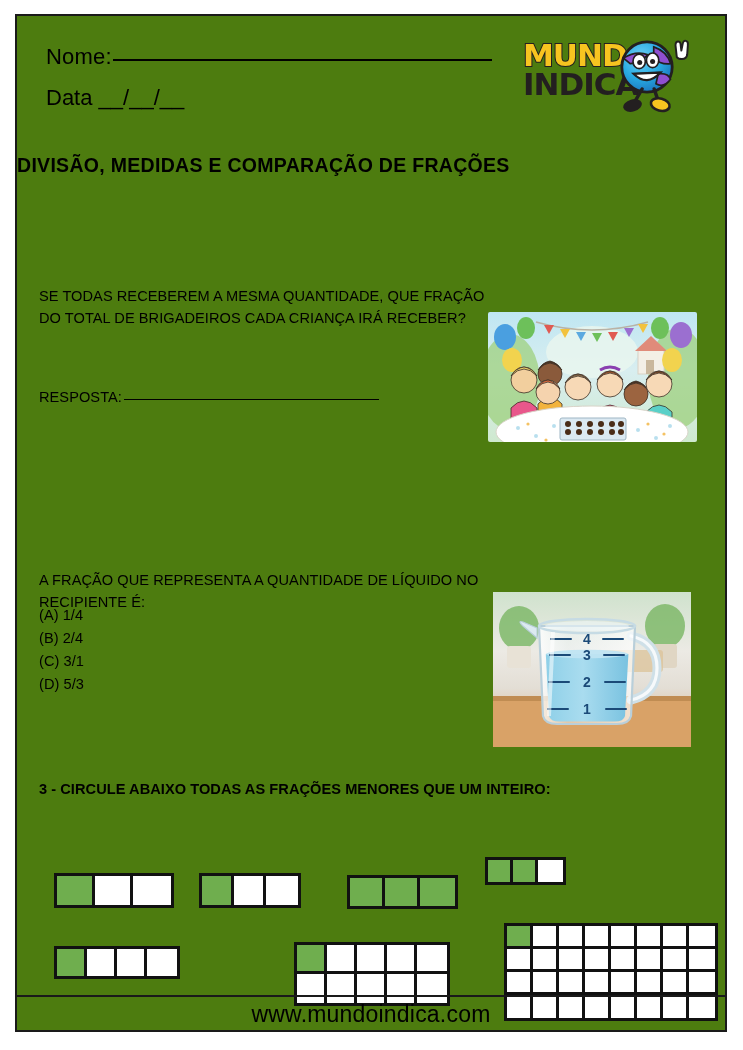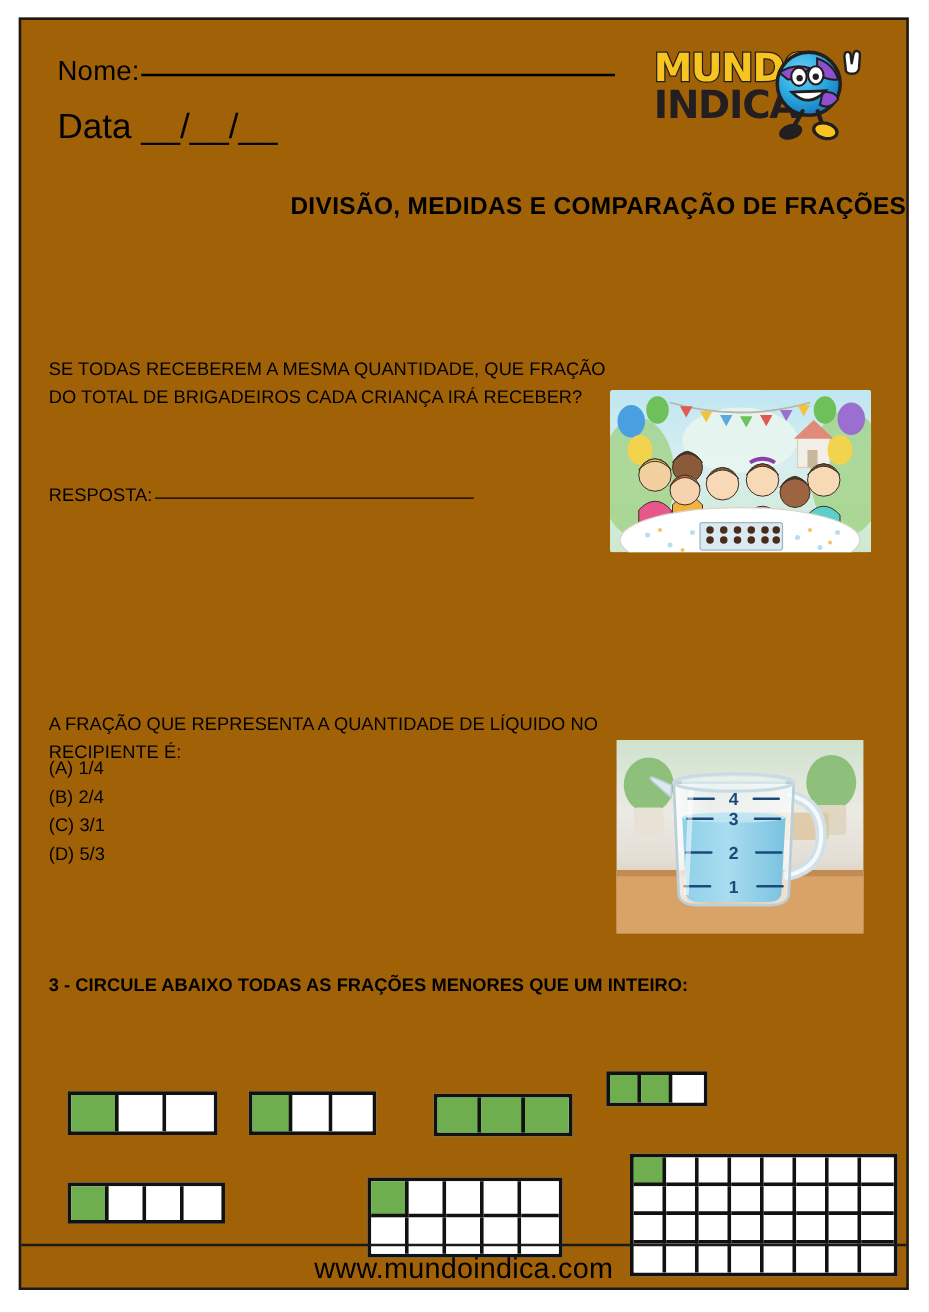--- a/index.html
+++ b/index.html
@@ -17,21 +17,21 @@
   }
 
   .page {
     position: absolute;
     left: 15px;
     top: 14px;
     width: 712px;
     height: 1018px;
     border: 2px solid #1a1a1a;
     box-sizing: border-box;
-    background: #a16207;
+    background: #4d7c0f;
   }
 
   
   .header {
     position: relative;
     height: 112px;
   }
   .name-row {
     position: absolute;
     left: 29px;
@@ -44,21 +44,21 @@
     display: inline-block;
     border-bottom: 2px solid #000;
     width: 379px;
     vertical-align: 3px;
     margin-left: 1px;
   }
   .date-row {
     position: absolute;
     left: 29px;
     top: 69px;
-    font-size: 28px;
+    font-size: 22px;
     white-space: nowrap;
   }
 
   .logo {
     position: absolute;
     right: 24px;
     top: 19px;
     width: 178px;
     height: 84px;
   }
@@ -109,21 +109,21 @@
     width: 52px;
     height: 30px;
   }
 
   
   .title {
     position: absolute;
     left: 0;
     top: 138px;
     width: 100%;
-    text-align: right;
+    text-align: left;
     font-size: 19.5px;
     font-weight: bold;
     letter-spacing: 0.3px;
   }
 
   
   .q-head {
     position: absolute;
     font-size: 14.6px;
     font-weight: bold;

